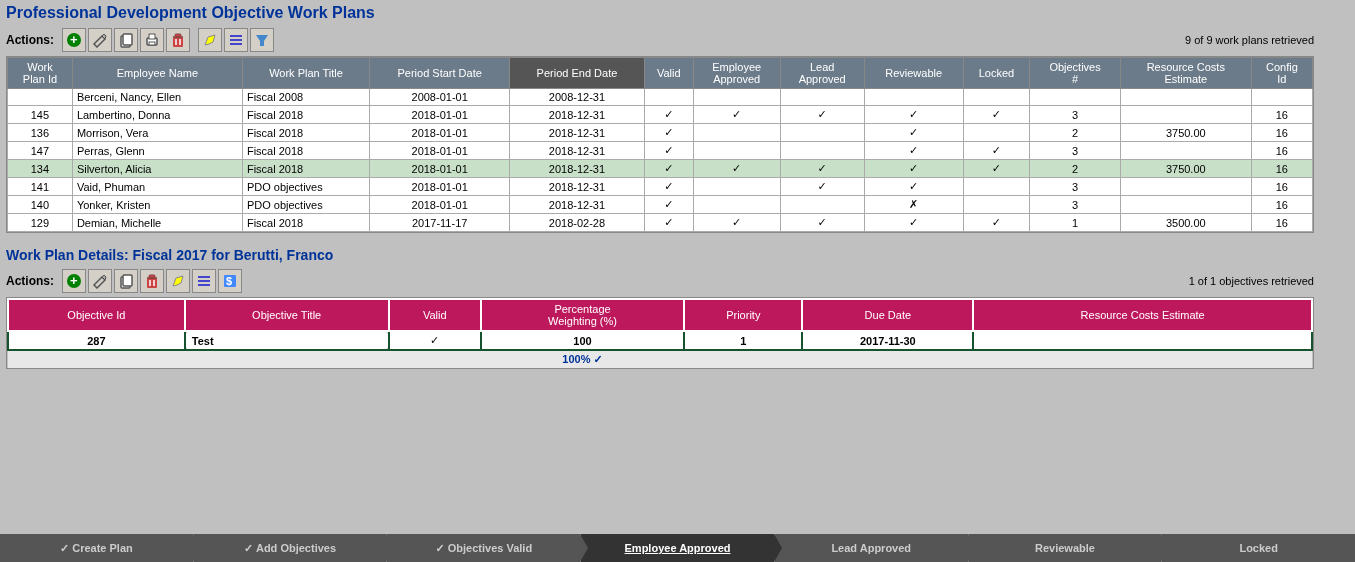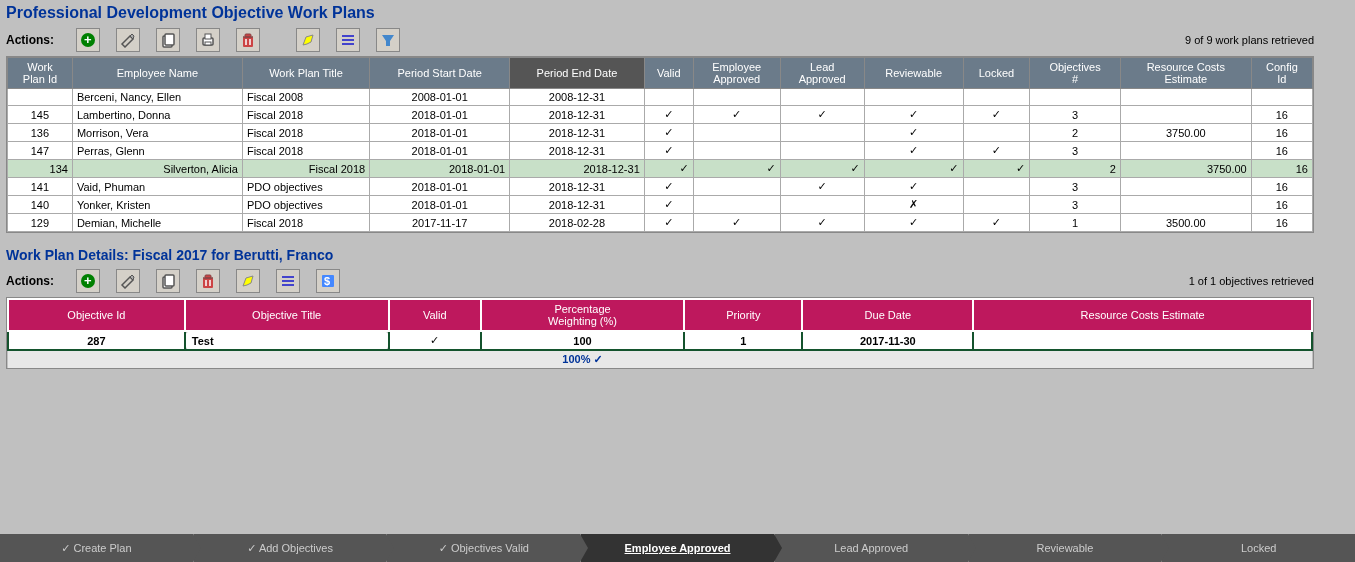--- a/index.html
+++ b/index.html
@@ -5,47 +5,47 @@
     * { box-sizing: border-box; margin: 0; padding: 0; }
     body { font-family: Arial, sans-serif; font-size: 12px; background: #c0c0c0; color: #000; }
 
     .main-container { width: 1320px; min-height: 562px; background: #c0c0c0; display: flex; flex-direction: column; }
 
     
     .top-section { background: #c0c0c0; padding: 4px 6px 4px 6px; }
     .page-title { font-size: 16px; font-weight: bold; color: #003399; margin-bottom: 6px; }
 
     
-    .toolbar { display: flex; align-items: center; margin-bottom: 4px; gap: 16px; }
+    .toolbar { display: flex; align-items: center; margin-bottom: 4px; gap: 2px; }
     .toolbar-label { font-weight: bold; margin-right: 6px; }
     .toolbar-btn { width: 24px; height: 24px; display: inline-flex; align-items: center; justify-content: center; border: 1px solid #888; background: #d4d0c8; cursor: pointer; font-size: 14px; }
     .toolbar-separator { width: 4px; }
     .records-count { margin-left: auto; color: #000; font-size: 11px; }
 
     
     .data-table { width: 100%; border-collapse: collapse; font-size: 11px; }
     .data-table th { background: #6b7b8a; color: #fff; border: 1px solid #888; padding: 3px 4px; text-align: center; font-weight: normal; white-space: nowrap; }
     .data-table td { border: 1px solid #aaa; padding: 2px 4px; text-align: center; white-space: nowrap; background: #fff; }
     .data-table td.left { text-align: left; }
-    .data-table tr.highlighted td { background: #c8e0c8; text-align: right; }
+    .data-table tr.highlighted td { background: #c8e0c8; }
     .data-table tr.bold-row td { font-weight: bold; }
 
     .scroll-container { overflow-x: auto; overflow-y: auto; max-height: 175px; }
     .table-wrapper { border: 1px solid #888; }
 
     
     .section-divider { height: 6px; background: #c0c0c0; }
 
     
     .bottom-section { background: #c0c0c0; padding: 4px 6px; flex: 1; }
     .section-title { font-size: 14px; font-weight: bold; color: #003399; margin-bottom: 6px; }
 
     
     .status-bar { display: flex; position: fixed; bottom: 0; left: 0; width: 1355px; height: 28px; background: #555; }
-    .status-item { flex: 1; display: flex; align-items: center; justify-content: center; color: #ccc; font-size: 11px; border-right: 1px solid #888; cursor: pointer; position: relative; }
+    .status-item { flex: 1; display: flex; align-items: center; justify-content: center; color: #ccc; font-size: 11px; border-right: 1px solid #888; cursor: pointer; position: relative; font-weight: bold; }
     .status-item:last-child { border-right: none; }
     .status-item.active { background: #333; color: #fff; font-weight: bold; text-decoration: underline; }
     .status-item .arrow { position: absolute; right: -8px; top: 0; width: 0; height: 0; border-top: 14px solid transparent; border-bottom: 14px solid transparent; border-left: 8px solid #555; z-index: 1; }
     .status-item.active .arrow { border-left-color: #333; }
 
     
     .obj-scroll { overflow-x: auto; overflow-y: auto; max-height: 130px; }
     .obj-table { width: 100%; border-collapse: collapse; font-size: 11px; }
     .obj-table th { background: #be185d; color: #fff; border: 2px solid #ffffff; padding: 3px 6px; text-align: center; font-weight: normal; }
     .obj-table td { border: 2px solid #14532d; padding: 2px 6px; text-align: center; background: #fff; }

